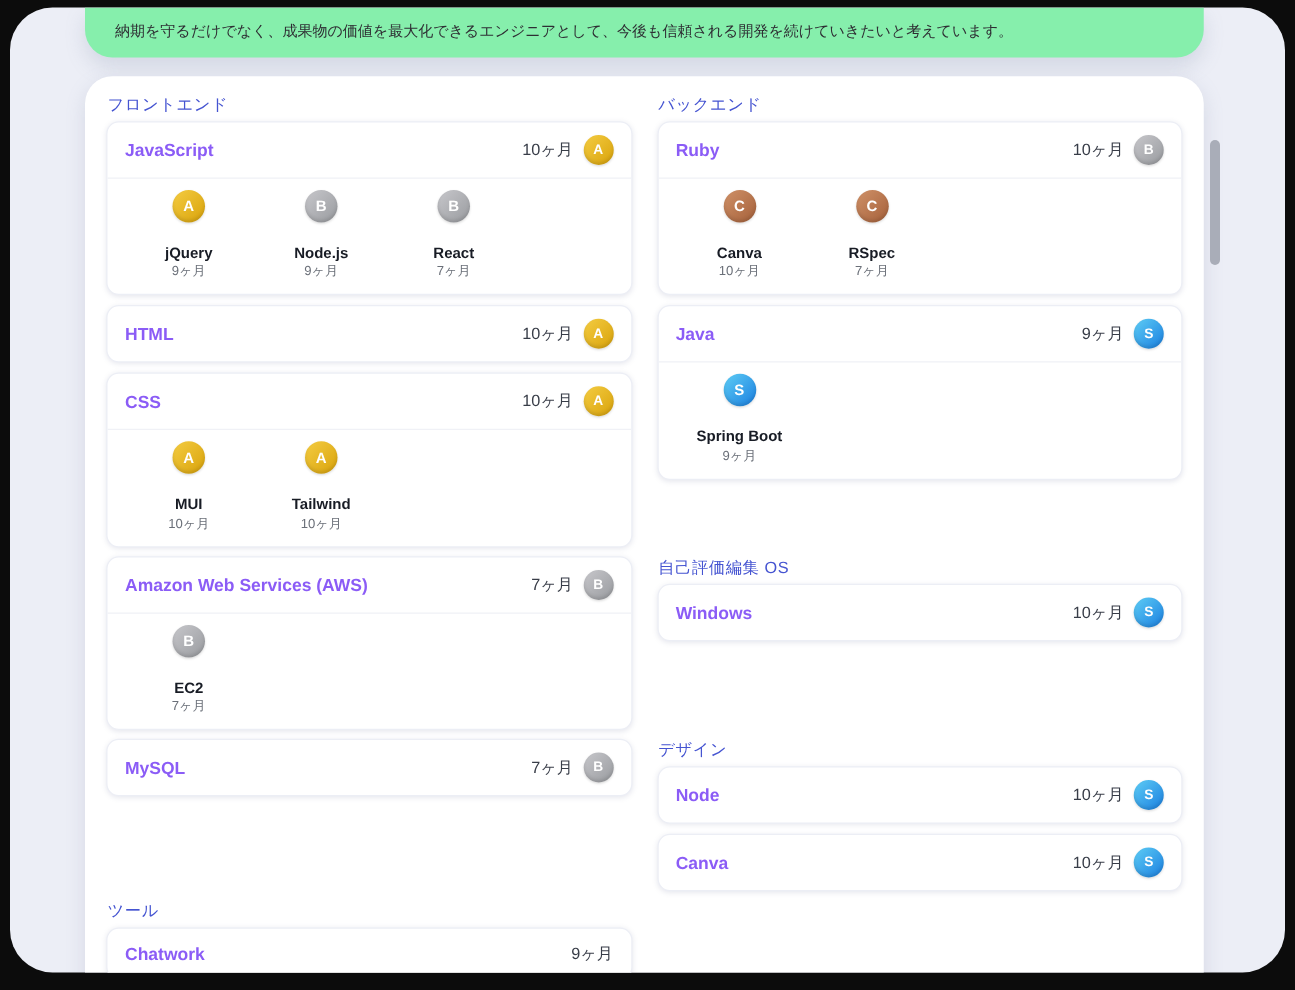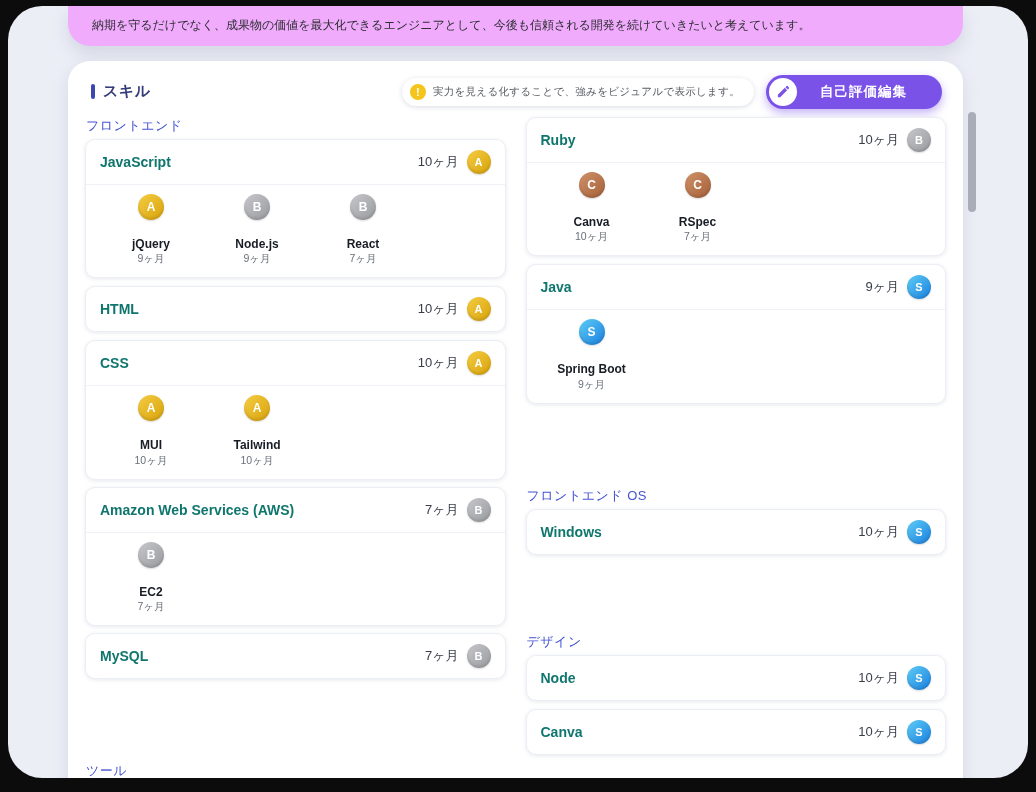--- a/index.html
+++ b/index.html
@@ -5,21 +5,21 @@
   * { margin:0; padding:0; box-sizing:border-box; }
   html,body { width:1036px; height:792px; overflow:hidden; }
   body { background:#0c0c0c; position:relative; font-family:"Liberation Sans","DejaVu Sans",sans-serif; }
 
   .window {
     position:absolute; left:8px; top:6px; right:8px; bottom:14px;
     background:#eceef6; border-radius:34px; overflow:hidden;
   }
 
   .intro-card {
-    background:#f0abfc; margin:0 65px 0 60px;
+    background:#86efac; margin:0 65px 0 60px;
     border-radius:0 0 22px 22px; padding:11px 24px 12px;
     box-shadow:0 8px 16px rgba(125,135,165,.22);
   }
   .intro-text { font-size:12px; color:#2e2e33; line-height:1.4; }
 
   .skills-card {
     background:#ffffff; margin:15px 65px 0 60px;
     border-radius:22px; padding:14px 17px 80px;
     box-shadow:0 6px 16px rgba(125,135,165,.20);
     min-height:800px;
@@ -57,21 +57,21 @@
   .skills-grid { display:grid; grid-template-columns:1fr 1fr; column-gap:20px; row-gap:7px; }
 
   .category-title { font-size:13px; font-weight:normal; color:#4554d1; letter-spacing:.5px; margin:0 0 5px 1px; line-height:17px; }
 
   .skill-card {
     background:#fff; border:1px solid #eceef5; border-radius:10px;
     box-shadow:0 1px 4px rgba(125,135,165,.18); margin-bottom:8px;
   }
   .skill-card:last-child { margin-bottom:0; }
   .skill-main { display:flex; align-items:center; justify-content:space-between; padding:10px 14px; min-height:40px; }
-  .skill-name { font-size:14px; font-weight:bold; color:#0f766e; }
+  .skill-name { font-size:14px; font-weight:bold; color:#8b5cf6; }
   .skill-right { display:flex; align-items:center; gap:8px; }
   .skill-duration { font-size:13px; color:#383d48; }
 
   .badge {
     border-radius:50%; color:#fff; font-weight:bold;
     display:flex; align-items:center; justify-content:center;
     box-shadow:inset 0 -2px 3px rgba(0,0,0,.12), 0 1px 2px rgba(0,0,0,.15);
   }
   .badge-main { width:24px; height:24px; font-size:11px; }
   .badge-child { width:26px; height:26px; font-size:12px; }
@@ -90,40 +90,20 @@
 <body>
 
 <div class="window">
 
   <div class="intro-card">
     <div class="intro-text">納期を守るだけでなく、成果物の価値を最大化できるエンジニアとして、今後も信頼される開発を続けていきたいと考えています。</div>
   </div>
 
   <div class="skills-card">
 
-    <div class="skills-header">
-      <div class="title-wrap">
-        <span class="title-bar"></span>
-        <span class="section-title">スキル</span>
-      </div>
-      <div class="header-right">
-        <div class="hint-pill">
-          <span class="warn-icon">!</span>
-          <span class="hint-text">実力を見える化することで、強みをビジュアルで表示します。</span>
-        </div>
-        <button class="edit-button">
-          <span class="pencil-circle">
-            <svg width="15" height="15" viewBox="0 0 24 24" fill="#7b52e8">
-              <path d="M3 17.25V21h3.75L17.81 9.94l-3.75-3.75L3 17.25zM20.71 7.04c.39-.39.39-1.02 0-1.41l-2.34-2.34a.9959.9959 0 0 0-1.41 0l-1.83 1.83 3.75 3.75 1.83-1.83z"></path>
-            </svg>
-          </span>
-          <span class="edit-label">自己評価編集</span>
-        </button>
-      </div>
-    </div>
 
     <div class="skills-grid">
         <section class="category">
           <h3 class="category-title">フロントエンド</h3>
           <div class="skill-card">
             <div class="skill-main">
               <span class="skill-name">JavaScript</span>
               <span class="skill-right">
                 <span class="skill-duration">10ヶ月</span>
                 <span class="badge badge-main" style="background: linear-gradient(135deg, rgb(244, 204, 66), rgb(217, 163, 11));">A</span>
@@ -172,20 +152,21 @@
               </div>
               <div class="child">
                 <span class="badge badge-child" style="background: linear-gradient(135deg, rgb(244, 204, 66), rgb(217, 163, 11));">A</span>
                 <span class="child-name">Tailwind</span>
                 <span class="child-duration">10ヶ月</span>
               </div>
             </div>
           </div>
         </section>
         <section class="category">
+          <h3 class="category-title">バックエンド</h3>
           <div class="skill-card">
             <div class="skill-main">
               <span class="skill-name">Ruby</span>
               <span class="skill-right">
                 <span class="skill-duration">10ヶ月</span>
                 <span class="badge badge-main" style="background: linear-gradient(135deg, rgb(199, 199, 203), rgb(153, 155, 159));">B</span>
               </span>
             </div>
             <div class="skill-children">
               <div class="child">
@@ -229,21 +210,21 @@
             <div class="skill-children">
               <div class="child">
                 <span class="badge badge-child" style="background: linear-gradient(135deg, rgb(199, 199, 203), rgb(153, 155, 159));">B</span>
                 <span class="child-name">EC2</span>
                 <span class="child-duration">7ヶ月</span>
               </div>
             </div>
           </div>
         </section>
         <section class="category">
-          <h3 class="category-title">フロントエンド OS</h3>
+          <h3 class="category-title">自己評価編集 OS</h3>
           <div class="skill-card">
             <div class="skill-main">
               <span class="skill-name">Windows</span>
               <span class="skill-right">
                 <span class="skill-duration">10ヶ月</span>
                 <span class="badge badge-main" style="background: linear-gradient(135deg, rgb(94, 205, 245), rgb(26, 127, 224));">S</span>
               </span>
             </div>
           </div>
         </section>

